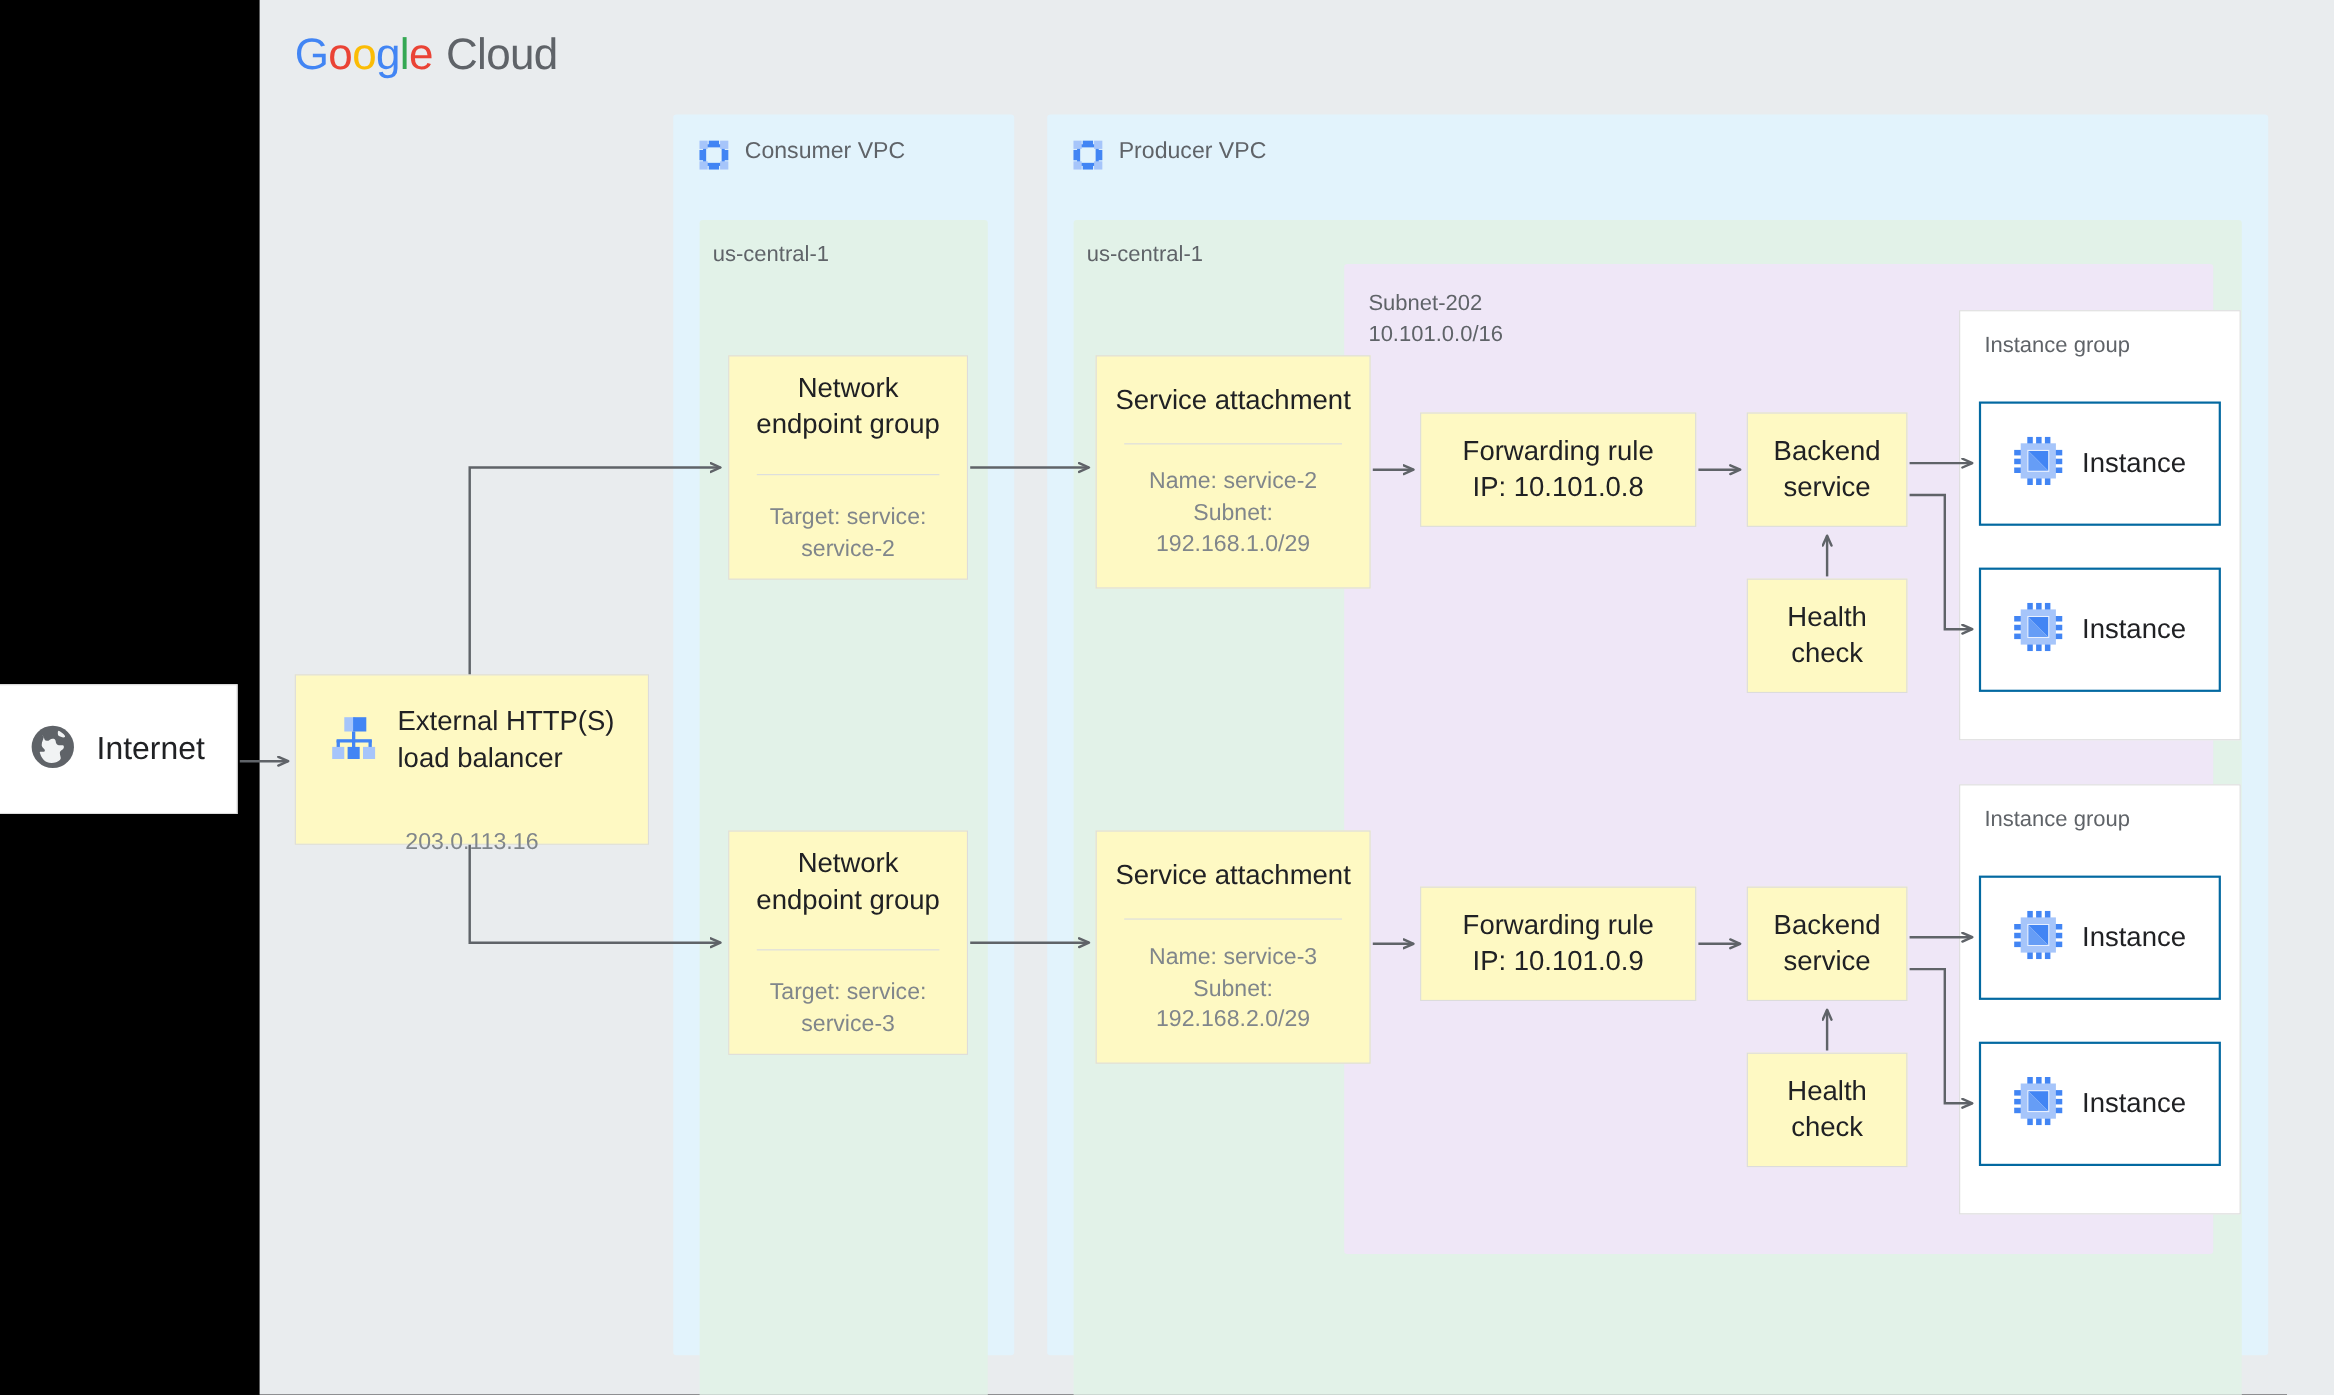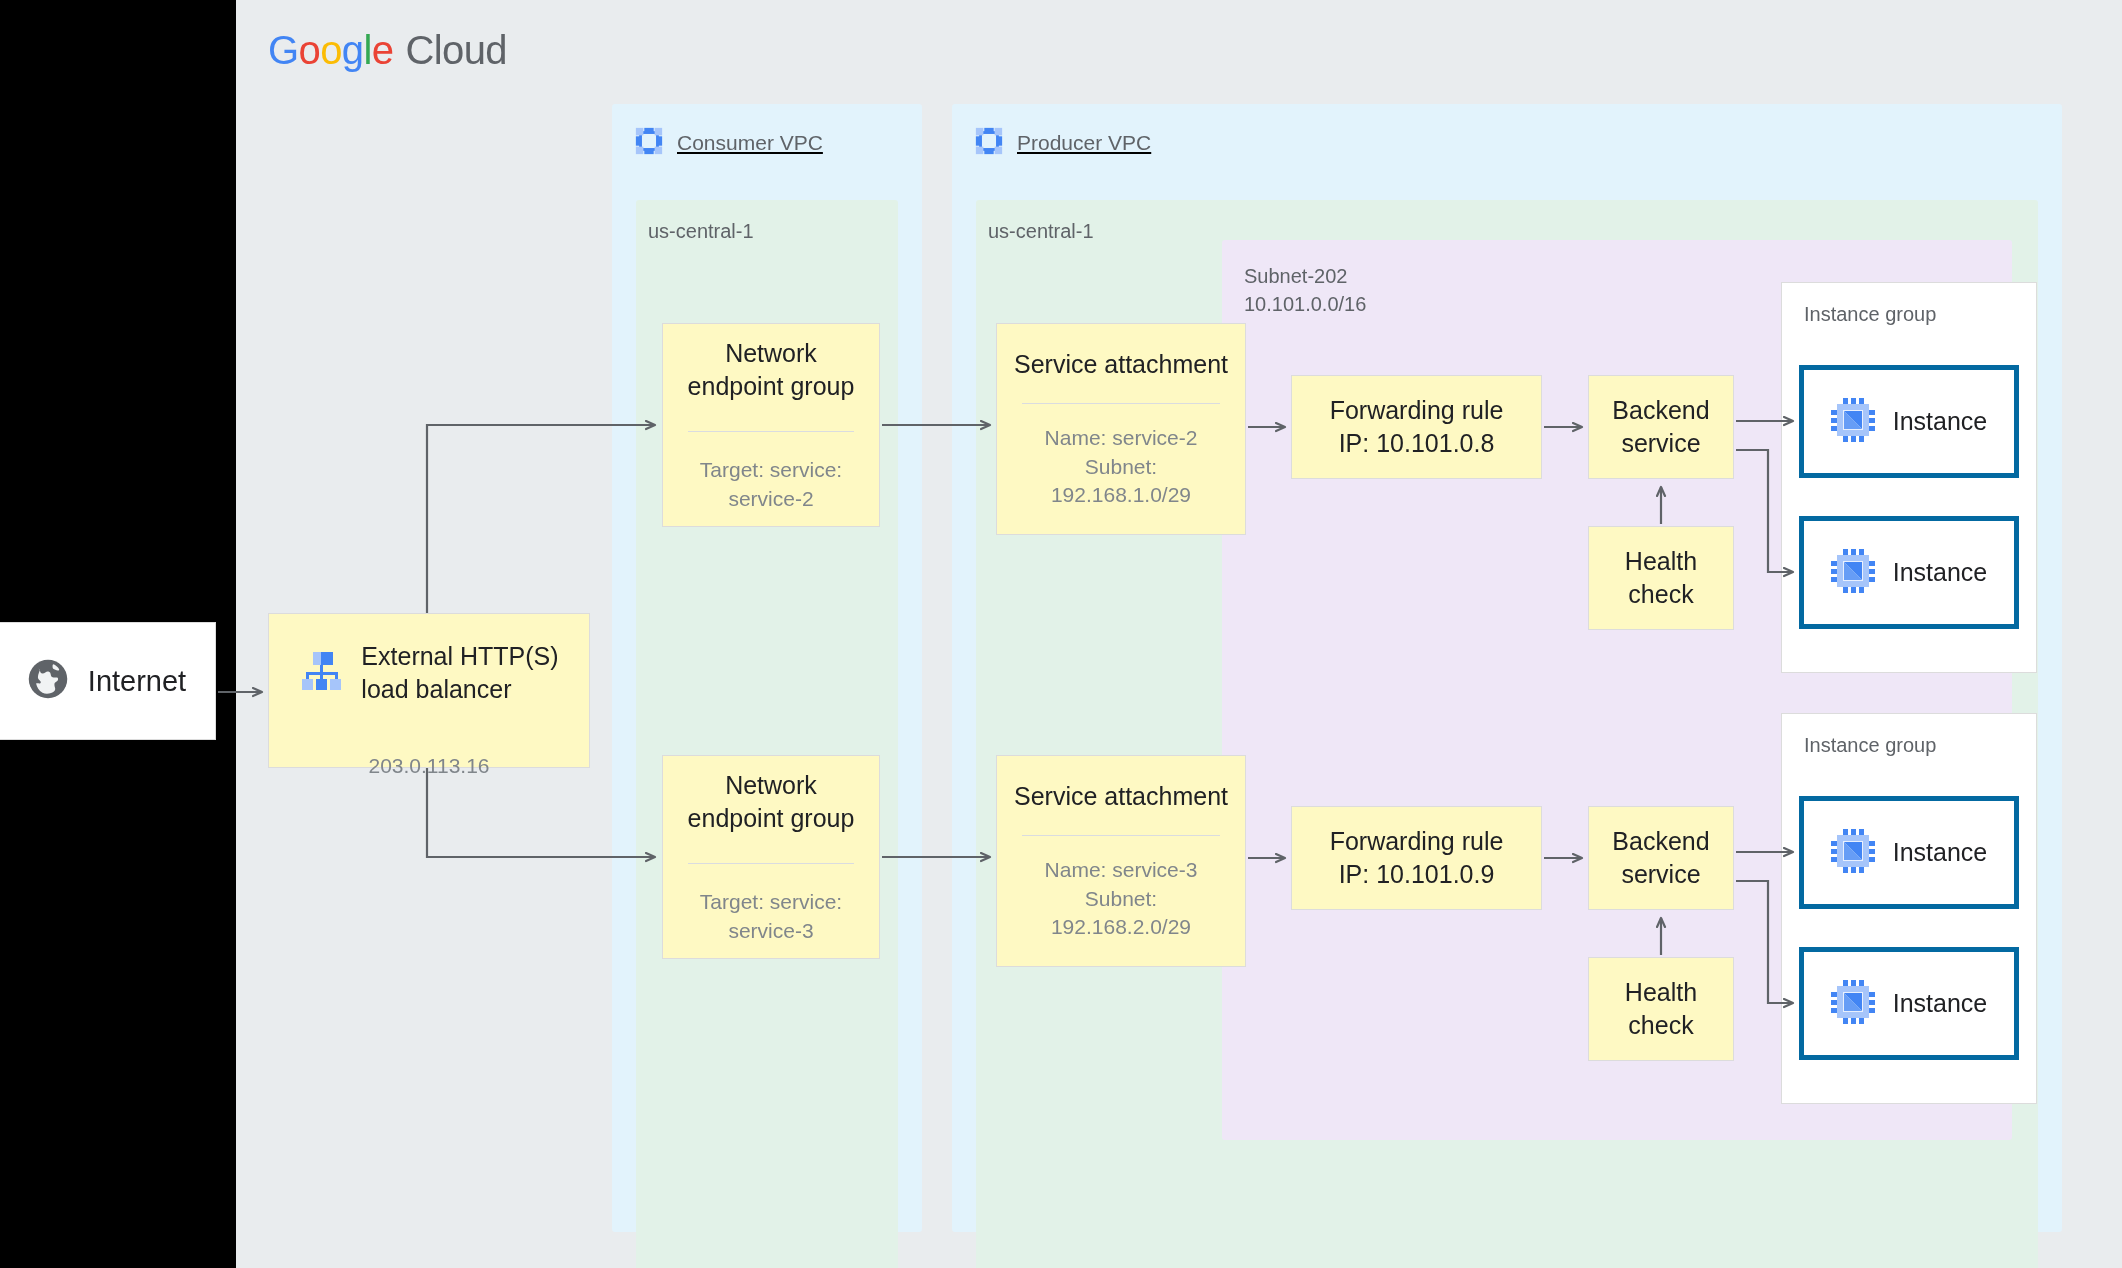--- a/index.html
+++ b/index.html
@@ -33,21 +33,21 @@
   .gc-logo .cloud { color: #5f6368; margin-left: 12px; }
 
   
   .vpc {
     position: absolute;
     background: #e2f3fc;
     border-radius: 3px;
   }
   .vpc-header {
     position: absolute; top: 22px; left: 22px;
-    display: flex; align-items: center; gap: 13px; text-decoration: underline;
+    display: flex; align-items: flex-start; gap: 13px;
   }
   .vpc-title {
     font-size: 21px; color: #5f6368;
     white-space: nowrap;
   }
   .region {
     position: absolute;
     background: #e2f2e8;
     border-radius: 3px;
   }
@@ -92,21 +92,21 @@
     position: absolute;
     background: #ffffff;
     border: 1px solid #dcdcdc;
   }
   .group-box-label {
     position: absolute; top: 20px; left: 22px;
     font-size: 20px; color: #5f6368; white-space: nowrap;
   }
   .inst {
     position: absolute;
-    border: 5px solid #0369a1; background: #fff;
+    border: 2px solid #0369a1; background: #fff;
     display: flex; align-items: center; justify-content: center; gap: 18px;
   }
   .inst-label { font-size: 25px; color: #202124; }
 
   
   .internet-box {
     position: absolute; left: -4px; top: 622px;
     width: 220px; height: 118px;
     background: #fff; border: 1px solid #dcdcdc;
     display: flex; align-items: center; justify-content: center; gap: 18px;

